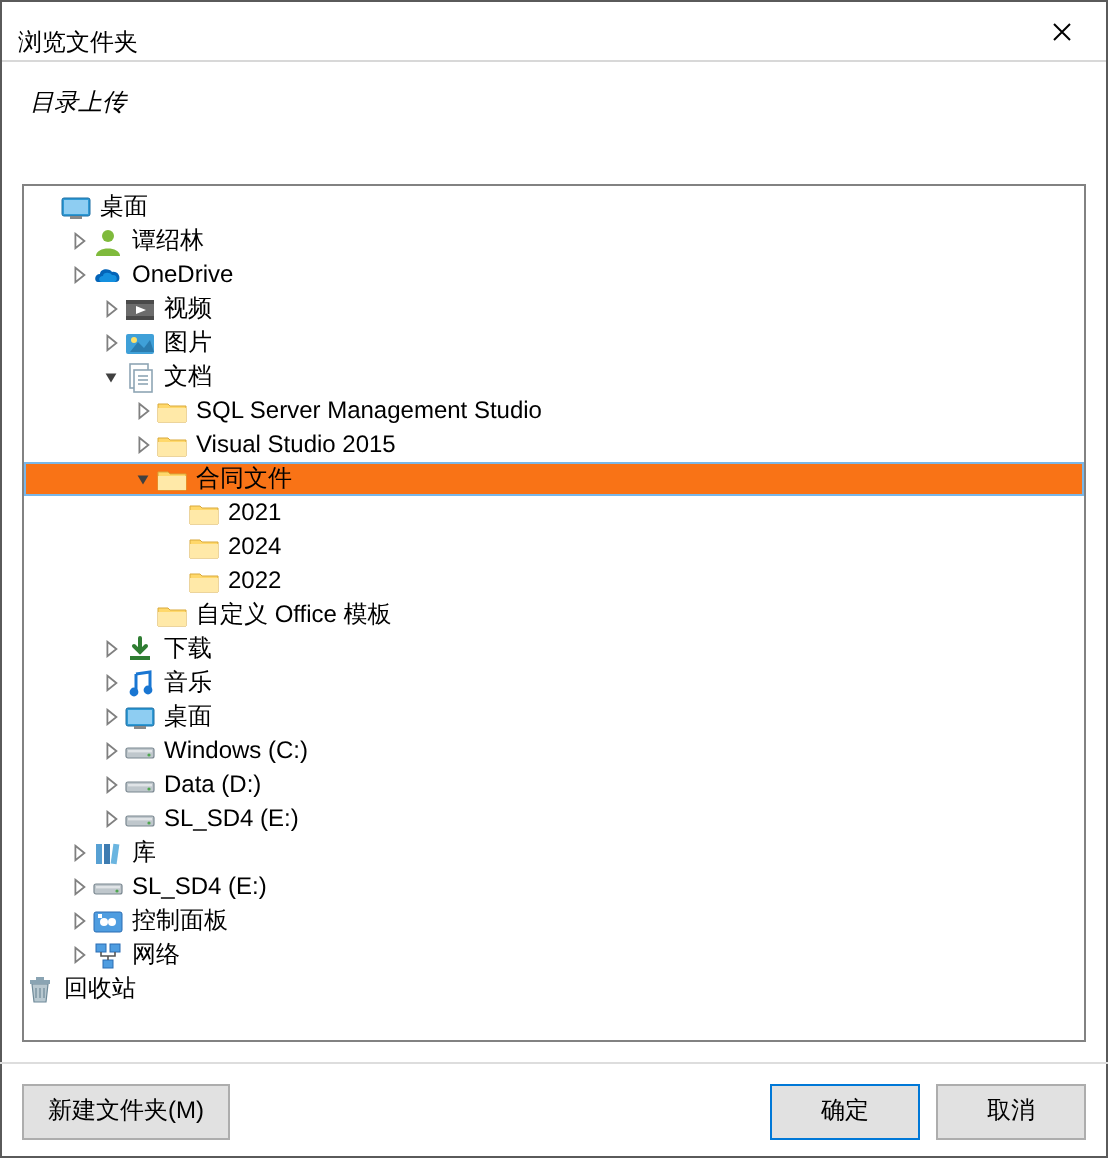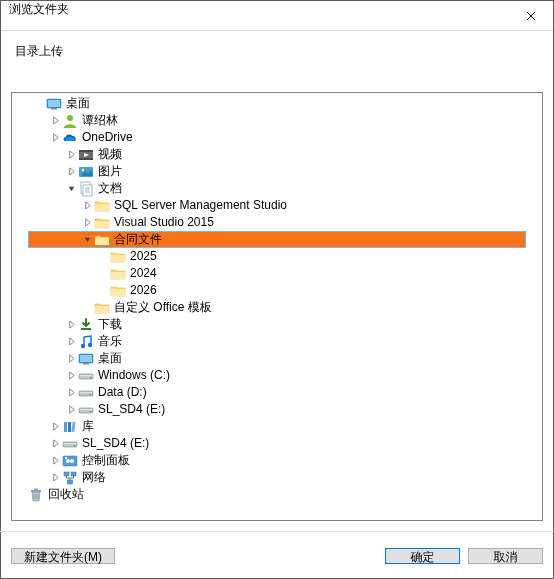--- a/index.html
+++ b/index.html
@@ -11,45 +11,46 @@
     width: 554px;
     height: 579px;
     overflow: hidden;
     border: 1px solid #5a5a5a;
   }
   .titlebar {
     height: 30px;
     background: #fff;
     border-bottom: 1px solid #d8d8d8;
     display: flex;
-    align-items: flex-start;
+    align-items: flex-end;
     padding: 0 8px;
     position: relative;
   }
   .title-text { font-size: 12px; }
   .close-btn {
     position: absolute;
     right: 0; top: 0;
     width: 45px; height: 30px;
     display: flex; align-items: center; justify-content: center;
     cursor: default;
   }
   .close-btn svg { width: 10px; height: 10px; }
   .subtitle {
     padding: 12px 14px 10px;
     font-size: 12px;
+    font-style: italic;
   }
   .tree-area {
     position: absolute;
     left: 11px; right: 11px;
     top: 92px; bottom: 58px;
     border: 1px solid #828282;
     overflow: auto;
     background: #fff;
-    padding: 2px 16px;
+    padding: 2px 0;
   }
   .tree { list-style: none; }
   .row {
     display: flex;
     align-items: center;
     height: 17px;
     white-space: nowrap;
     cursor: default;
     padding-right: 6px;
   }
@@ -79,21 +80,21 @@
     align-items: center;
     padding: 0 11px;
     gap: 8px;
   }
   .spacer { flex: 1; }
   button.win {
     font-family: inherit;
     font-size: 12px;
     background: #e1e1e1;
     border: 1px solid #adadad;
-    height: 16px;
+    height: 28px;
     min-width: 75px;
     padding: 0 12px;
     cursor: default;
   }
   button.win.default { border: 1px solid #0078d7; }
   button.new-folder { min-width: 100px; }
 </style>
 </head>
 <body>
 
@@ -273,21 +274,21 @@
           <span class="indent" style="width: 68px;"></span>
           <span class="arrow blank">
             <svg viewBox="0 0 10 10"></svg>
           </span>
           <span class="icon">
             <svg viewBox="0 0 16 16">
               <path d="M1 4 L1 13 L15 13 L15 5 L7 5 L6 4 Z" fill="#ffd86b" stroke="#d9a93a" stroke-width="0.5"></path>
               <path d="M1 6 L15 6 L15 13 L1 13 Z" fill="#ffe9a8"></path>
             </svg>
           </span>
-          <span class="label">2025</span>
+          <span class="label">2021</span>
         </div>
       </li>
       <li>
         <div class="row">
           <span class="indent" style="width: 68px;"></span>
           <span class="arrow blank">
             <svg viewBox="0 0 10 10"></svg>
           </span>
           <span class="icon">
             <svg viewBox="0 0 16 16">
@@ -303,21 +304,21 @@
           <span class="indent" style="width: 68px;"></span>
           <span class="arrow blank">
             <svg viewBox="0 0 10 10"></svg>
           </span>
           <span class="icon">
             <svg viewBox="0 0 16 16">
               <path d="M1 4 L1 13 L15 13 L15 5 L7 5 L6 4 Z" fill="#ffd86b" stroke="#d9a93a" stroke-width="0.5"></path>
               <path d="M1 6 L15 6 L15 13 L1 13 Z" fill="#ffe9a8"></path>
             </svg>
           </span>
-          <span class="label">2026</span>
+          <span class="label">2022</span>
         </div>
       </li>
       <li>
         <div class="row">
           <span class="indent" style="width: 52px;"></span>
           <span class="arrow blank">
             <svg viewBox="0 0 10 10"></svg>
           </span>
           <span class="icon">
             <svg viewBox="0 0 16 16">

